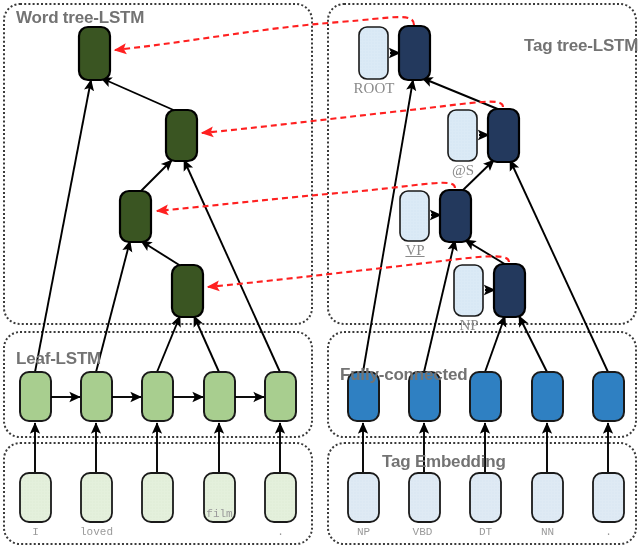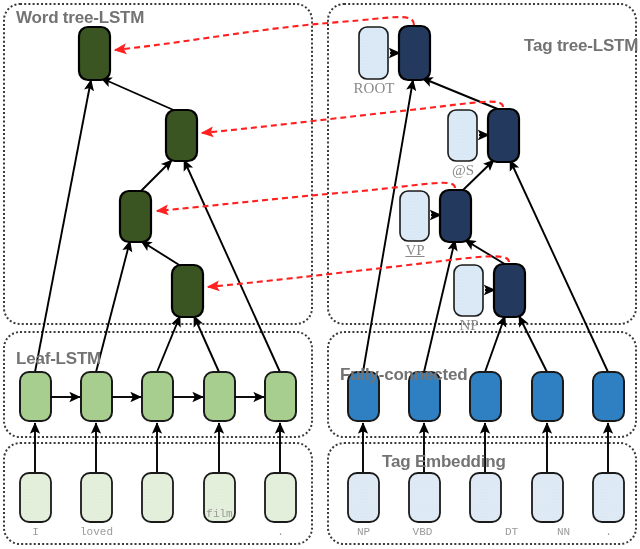--- a/index.html
+++ b/index.html
@@ -208,17 +208,17 @@
   <div class="node-label" style="left:444px; top:317px; width:50px;">NP</div>
 
   <div class="token-label" style="left:10px;  top:526px; width:51px;">I</div>
   <div class="token-label" style="left:71px;  top:526px; width:51px;text-align:center;">loved</div>
   <div class="token-label" style="left:132px; top:526px; width:51px;margin-top:37px;">this</div>
   <div class="token-label" style="left:194px; top:508px; width:51px;">film</div>
   <div class="token-label" style="left:255px; top:526px; width:51px;">.</div>
 
   <div class="token-label" style="left:338px; top:526px; width:51px;">NP</div>
   <div class="token-label" style="left:397px; top:526px; width:51px;">VBD</div>
-  <div class="token-label" style="left:486px; top:526px; width:51px;">DT</div>
-  <div class="token-label" style="left:538px; top:526px; width:51px;">NN</div>
+  <div class="token-label" style="left:460px; top:526px; width:51px;">DT</div>
+  <div class="token-label" style="left:522px; top:526px; width:51px;">NN</div>
   <div class="token-label" style="left:583px; top:526px; width:51px;">.</div>
 
 </div>
 
 </body></html>

